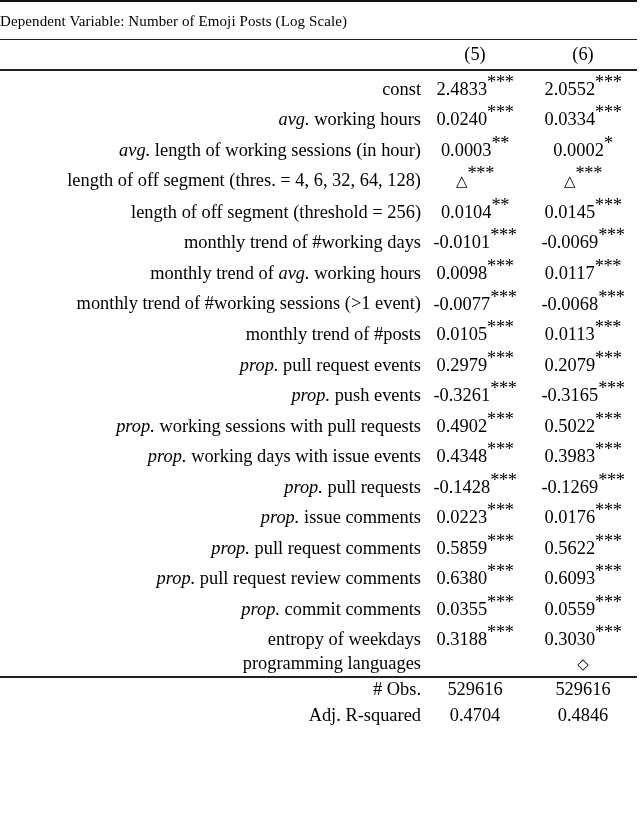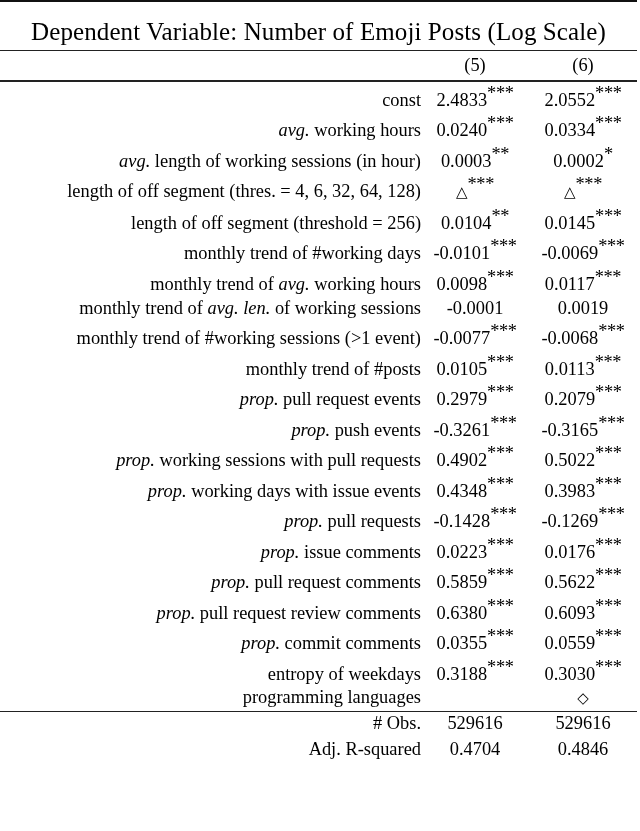--- a/index.html
+++ b/index.html
@@ -23,24 +23,23 @@
   .rule {
     width: 637px;
     margin: 0;
     background: #1a1a1a;
     height: 2px;
   }
   .rule-thick { height: 2.2px; background: #111; }
   .rule-thin  { height: 1.3px; background: #222; }
 
   .caption {
-    text-align: center;
-    font-size: 25px;
+    font-size: 15px;
     line-height: 32px;
-    padding: 14px 0 2px 0;
+    padding: 3px 0 2px 0;
     width: 637px;
     letter-spacing: 0.1px;
   }
 
   table.main {
     border-collapse: collapse;
     width: 637px;
     table-layout: fixed;
     font-size: 18.4px;
   }
@@ -148,25 +147,20 @@
           <td class="lbl"><span>monthly trend of #working days</span></td>
           <td class="val"><span>-0.0101</span><sup class="stars">***</sup></td>
           <td class="val"><span>-0.0069</span><sup class="stars">***</sup></td>
         </tr>
         <tr class="row">
           <td class="lbl"><span>monthly trend of </span><em class="it">avg.</em><span> working hours</span></td>
           <td class="val"><span>0.0098</span><sup class="stars">***</sup></td>
           <td class="val"><span>0.0117</span><sup class="stars">***</sup></td>
         </tr>
         <tr class="row">
-          <td class="lbl"><span>monthly trend of </span><em class="it">avg. len.</em><span> of working sessions</span></td>
-          <td class="val"><span>-0.0001</span></td>
-          <td class="val"><span>0.0019</span></td>
-        </tr>
-        <tr class="row">
           <td class="lbl"><span>monthly trend of #working sessions (&gt;1 event)</span></td>
           <td class="val"><span>-0.0077</span><sup class="stars">***</sup></td>
           <td class="val"><span>-0.0068</span><sup class="stars">***</sup></td>
         </tr>
         <tr class="row">
           <td class="lbl"><span>monthly trend of #posts</span></td>
           <td class="val"><span>0.0105</span><sup class="stars">***</sup></td>
           <td class="val"><span>0.0113</span><sup class="stars">***</sup></td>
         </tr>
         <tr class="row">

